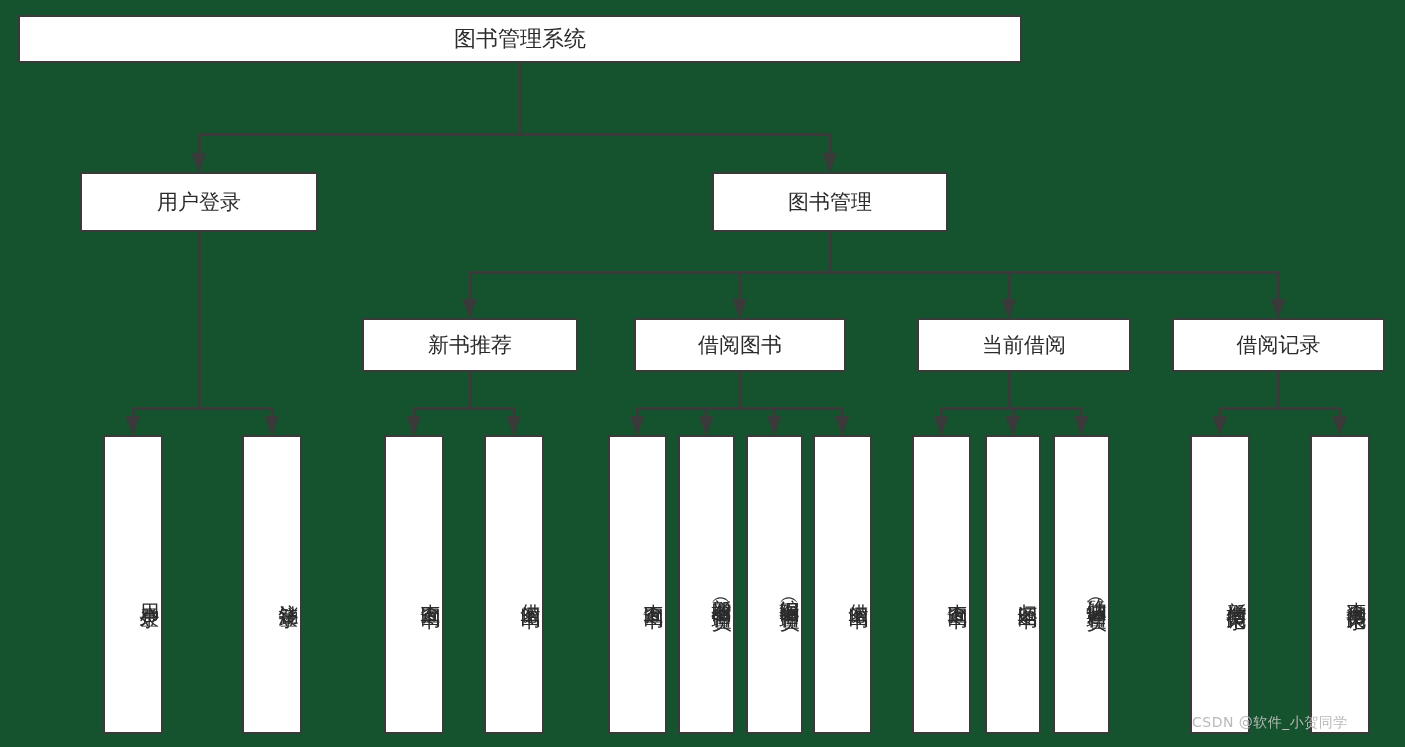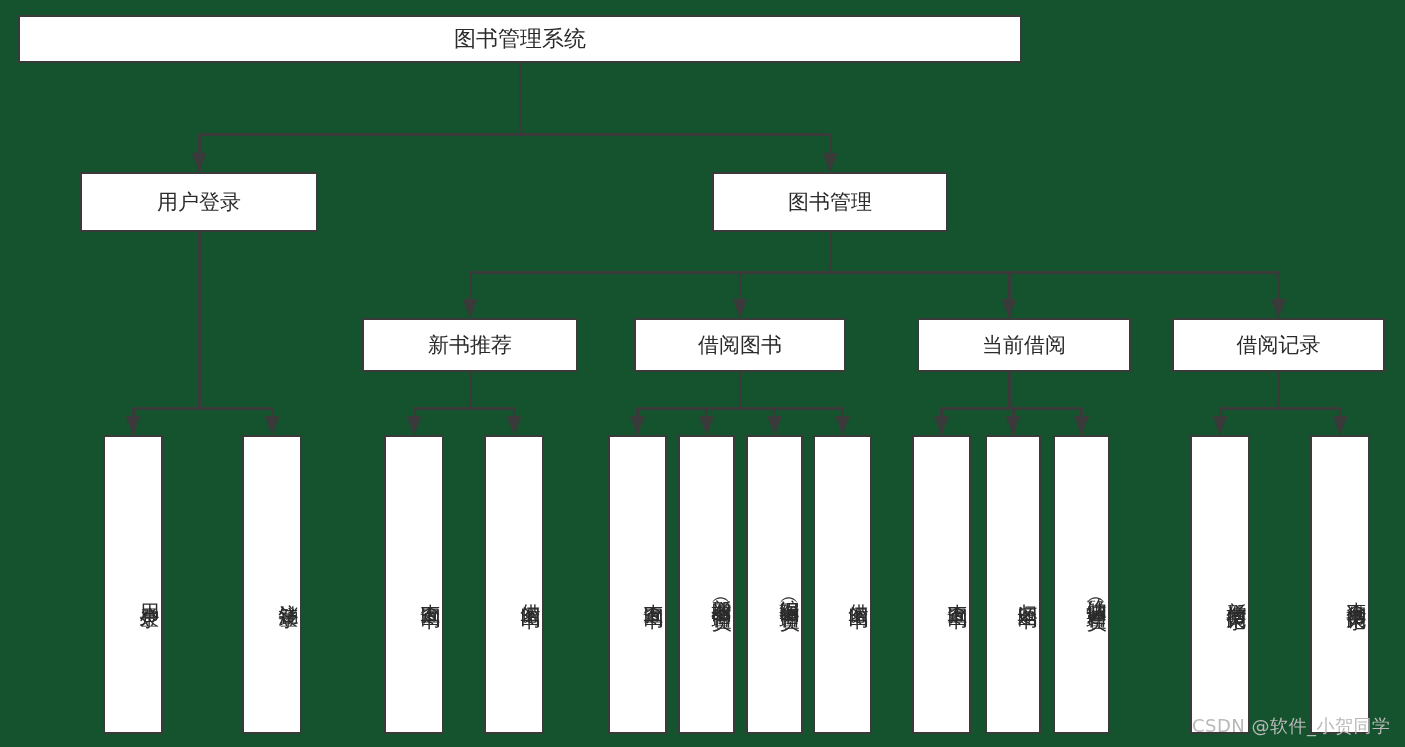--- a/index.html
+++ b/index.html
@@ -50,21 +50,21 @@
     padding-top: 14px;
     align-items: flex-start;
     justify-content: center;
   }
   .node.v .lbl {
     writing-mode: vertical-rl;
     text-orientation: upright;
   }
   .watermark {
     position: absolute;
-    font-size: 18px;
+    font-size: 14px;
     color: #b9b9b9;
     white-space: nowrap;
     letter-spacing: 0.5px;
   }
 </style>
 </head>
 <body>
 
 <div id="canvas">
   <svg id="edges" viewBox="0 0 1405 747" xmlns="http://www.w3.org/2000/svg">

